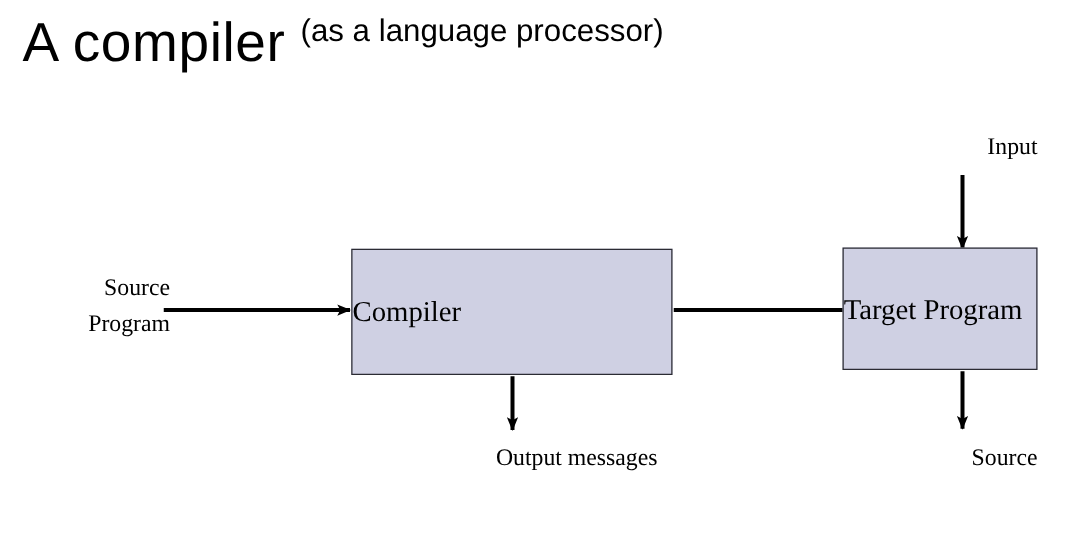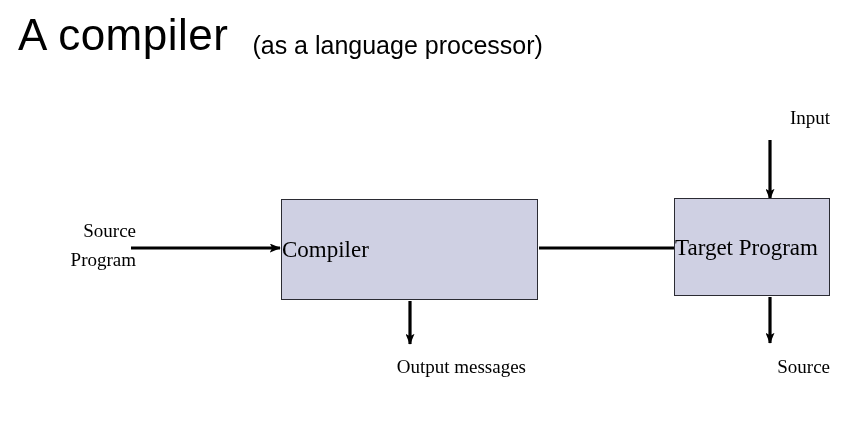--- a/index.html
+++ b/index.html
@@ -23,38 +23,38 @@
     height: 427px;
     background: #ffffff;
   }
 
   
   .title-row {
     position: absolute;
     left: 18px;
     top: 10px;
     display: flex;
-    align-items: flex-end;
+    align-items: flex-start;
     white-space: nowrap;
   }
   .title-main {
     font-family: "Liberation Sans", sans-serif;
     font-size: 44px;
     line-height: 50px;
     font-weight: 400;
     color: #000000;
     letter-spacing: 0.5px;
   }
   .title-sub {
     font-family: "Liberation Sans", sans-serif;
     font-size: 25px;
     line-height: 30px;
     font-weight: 400;
     color: #000000;
-    margin-left: 24px;
+    margin-left: 12px;
     letter-spacing: 0px;
   }
 
   
   .proc-box {
     position: absolute;
     box-sizing: border-box;
     background: #cfd0e3;
     border: 1.5px solid #2b2b33;
     display: flex;

